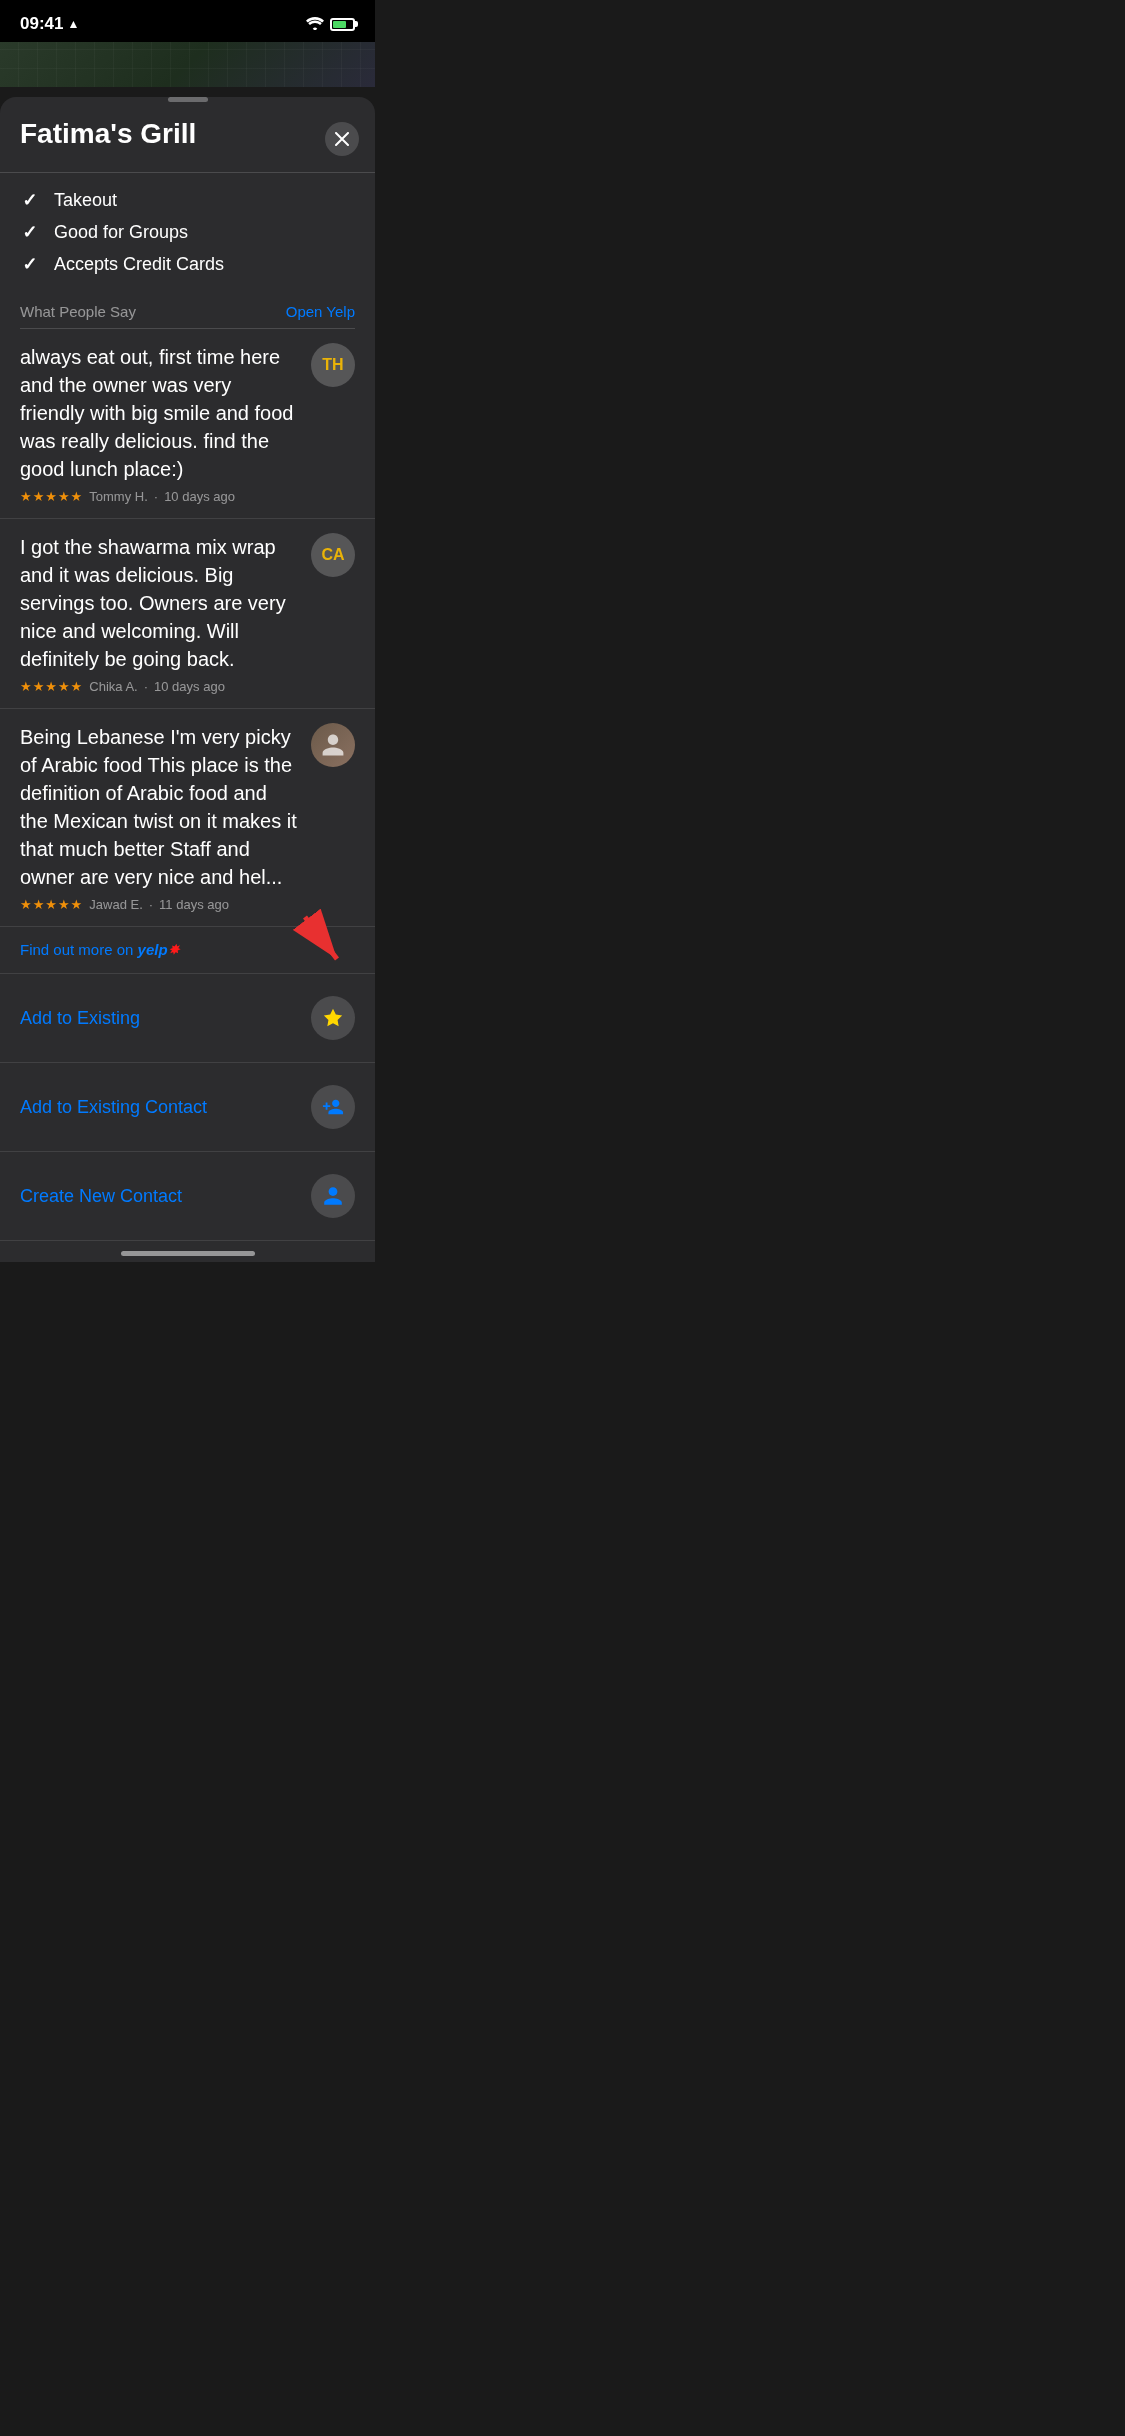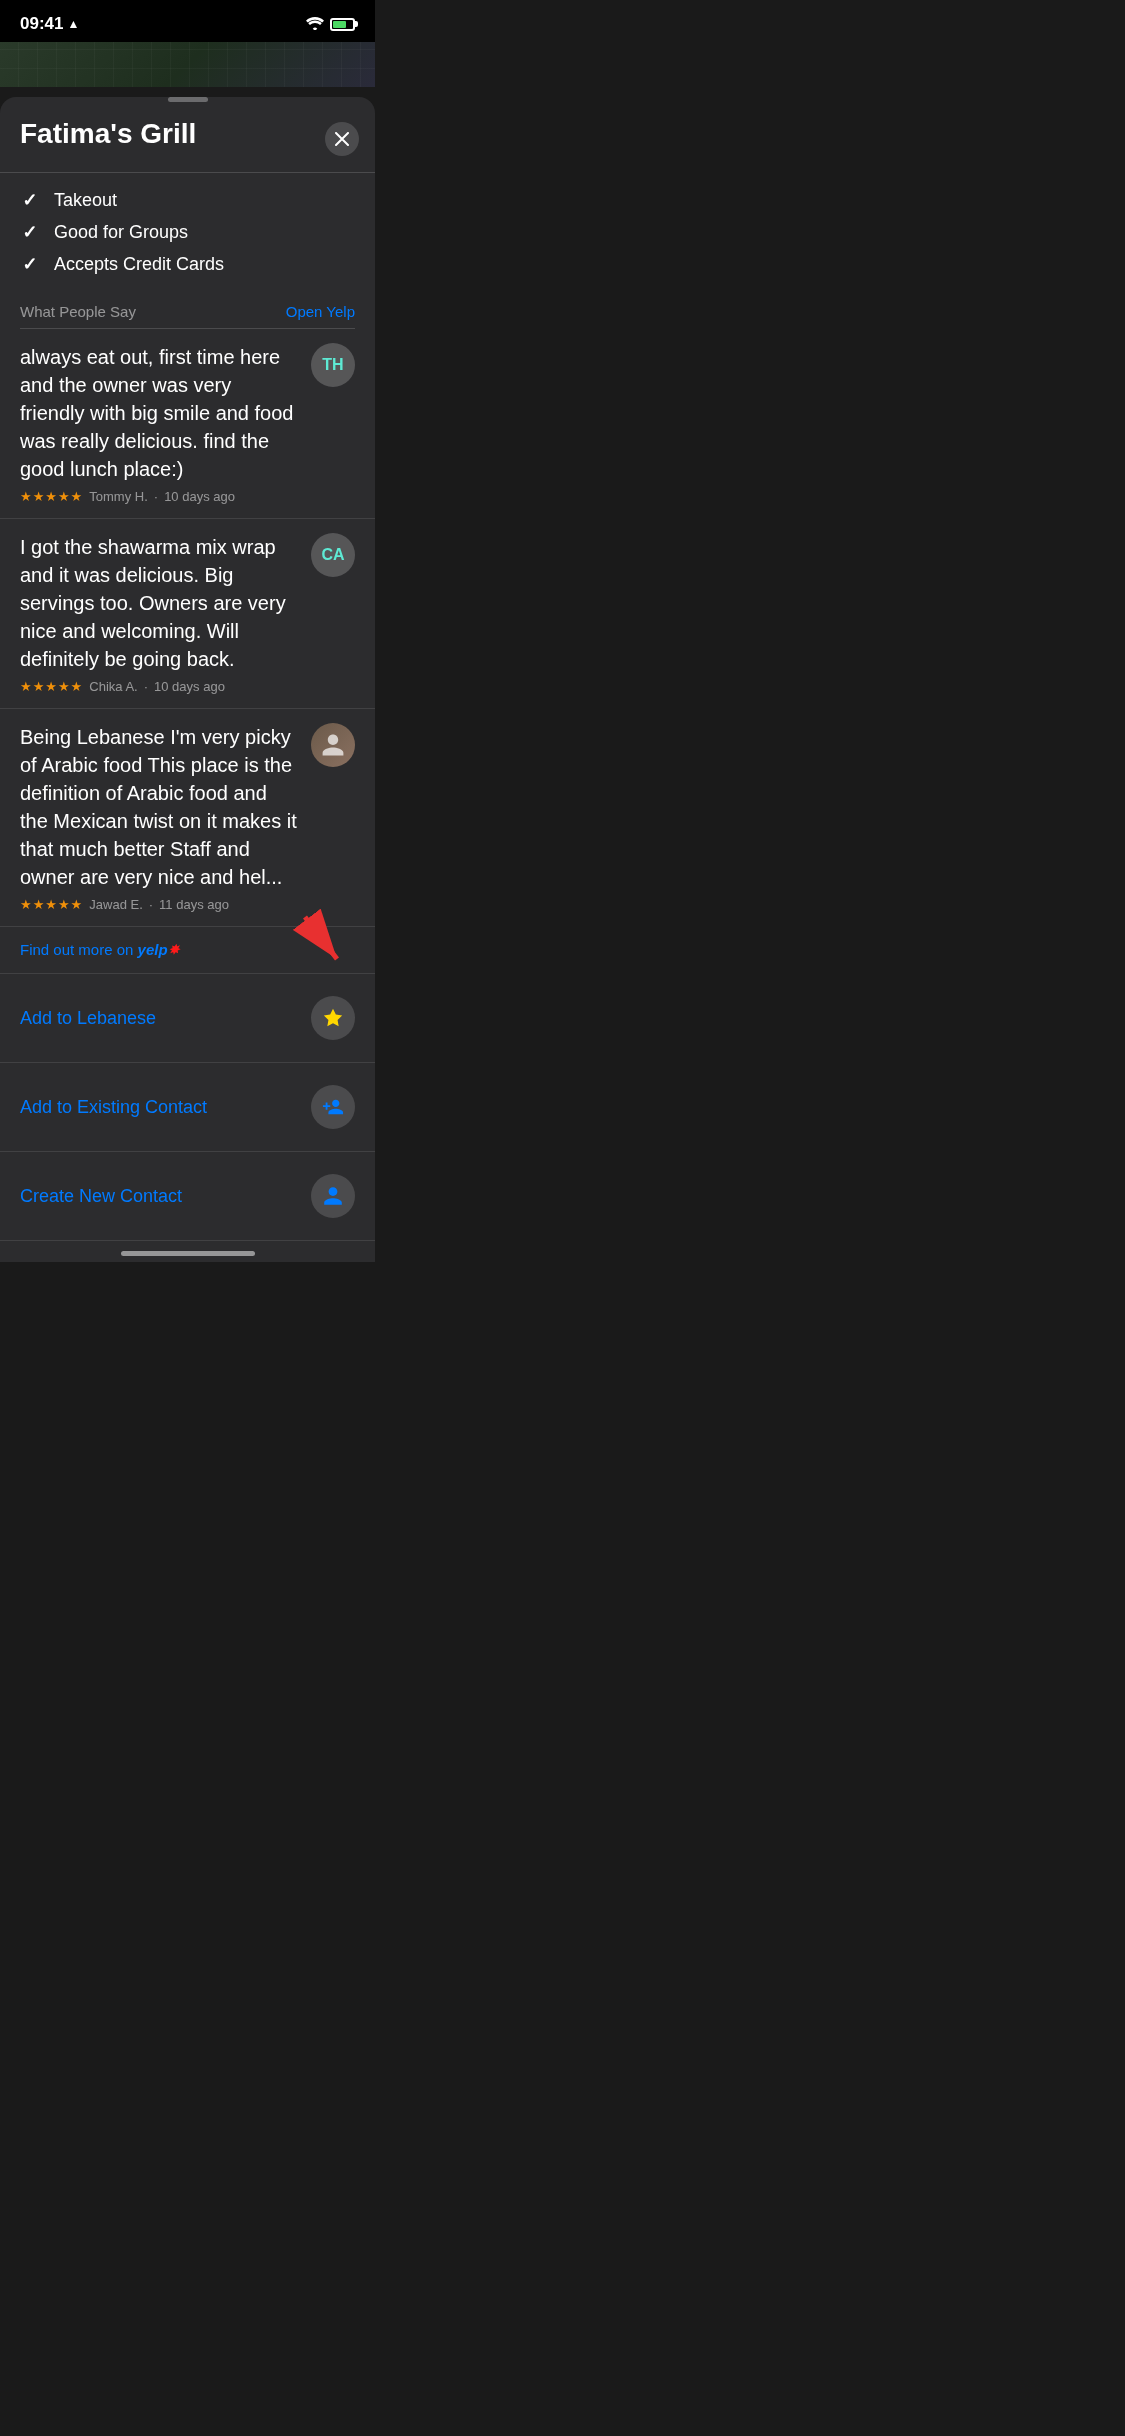--- a/index.html
+++ b/index.html
@@ -221,21 +221,21 @@
     .avatar {
       width: 44px;
       height: 44px;
       border-radius: 50%;
       background: rgba(255,255,255,0.2);
       display: flex;
       align-items: center;
       justify-content: center;
       font-size: 16px;
       font-weight: 600;
-      color: #5eead4;
+      color: #eab308;
       flex-shrink: 0;
     }
     .avatar.photo {
       background: #5a4a3a;
       overflow: hidden;
     }
     .avatar-photo-placeholder {
       width: 100%;
       height: 100%;
       background: linear-gradient(135deg, #6b5a4a, #8a7060);
@@ -443,21 +443,21 @@
       <defs>
         <marker id="arrowhead" markerWidth="10" markerHeight="7" refX="10" refY="3.5" orient="auto">
           <polygon points="0 0, 10 3.5, 0 7" fill="#e83030"></polygon>
         </marker>
       </defs>
       <line x1="20" y1="10" x2="52" y2="52" stroke="#e83030" stroke-width="5" marker-end="url(#arrowhead)"></line>
     </svg>
   </div>
 
   <div class="action-item">
-    <span class="action-label">Add to Lebanese</span>
+    <span class="action-label">Add to Existing</span>
     <div class="action-icon-circle gold">
       <svg viewBox="0 0 24 24">
         <path d="M12 2l3.09 6.26L22 9.27l-5 4.87 1.18 6.88L12 17.77l-6.18 3.25L7 14.14 2 9.27l6.91-1.01L12 2z"></path>
       </svg>
     </div>
   </div>
 
   <div class="action-item">
     <span class="action-label">Add to Existing Contact</span>
     <div class="action-icon-circle">

